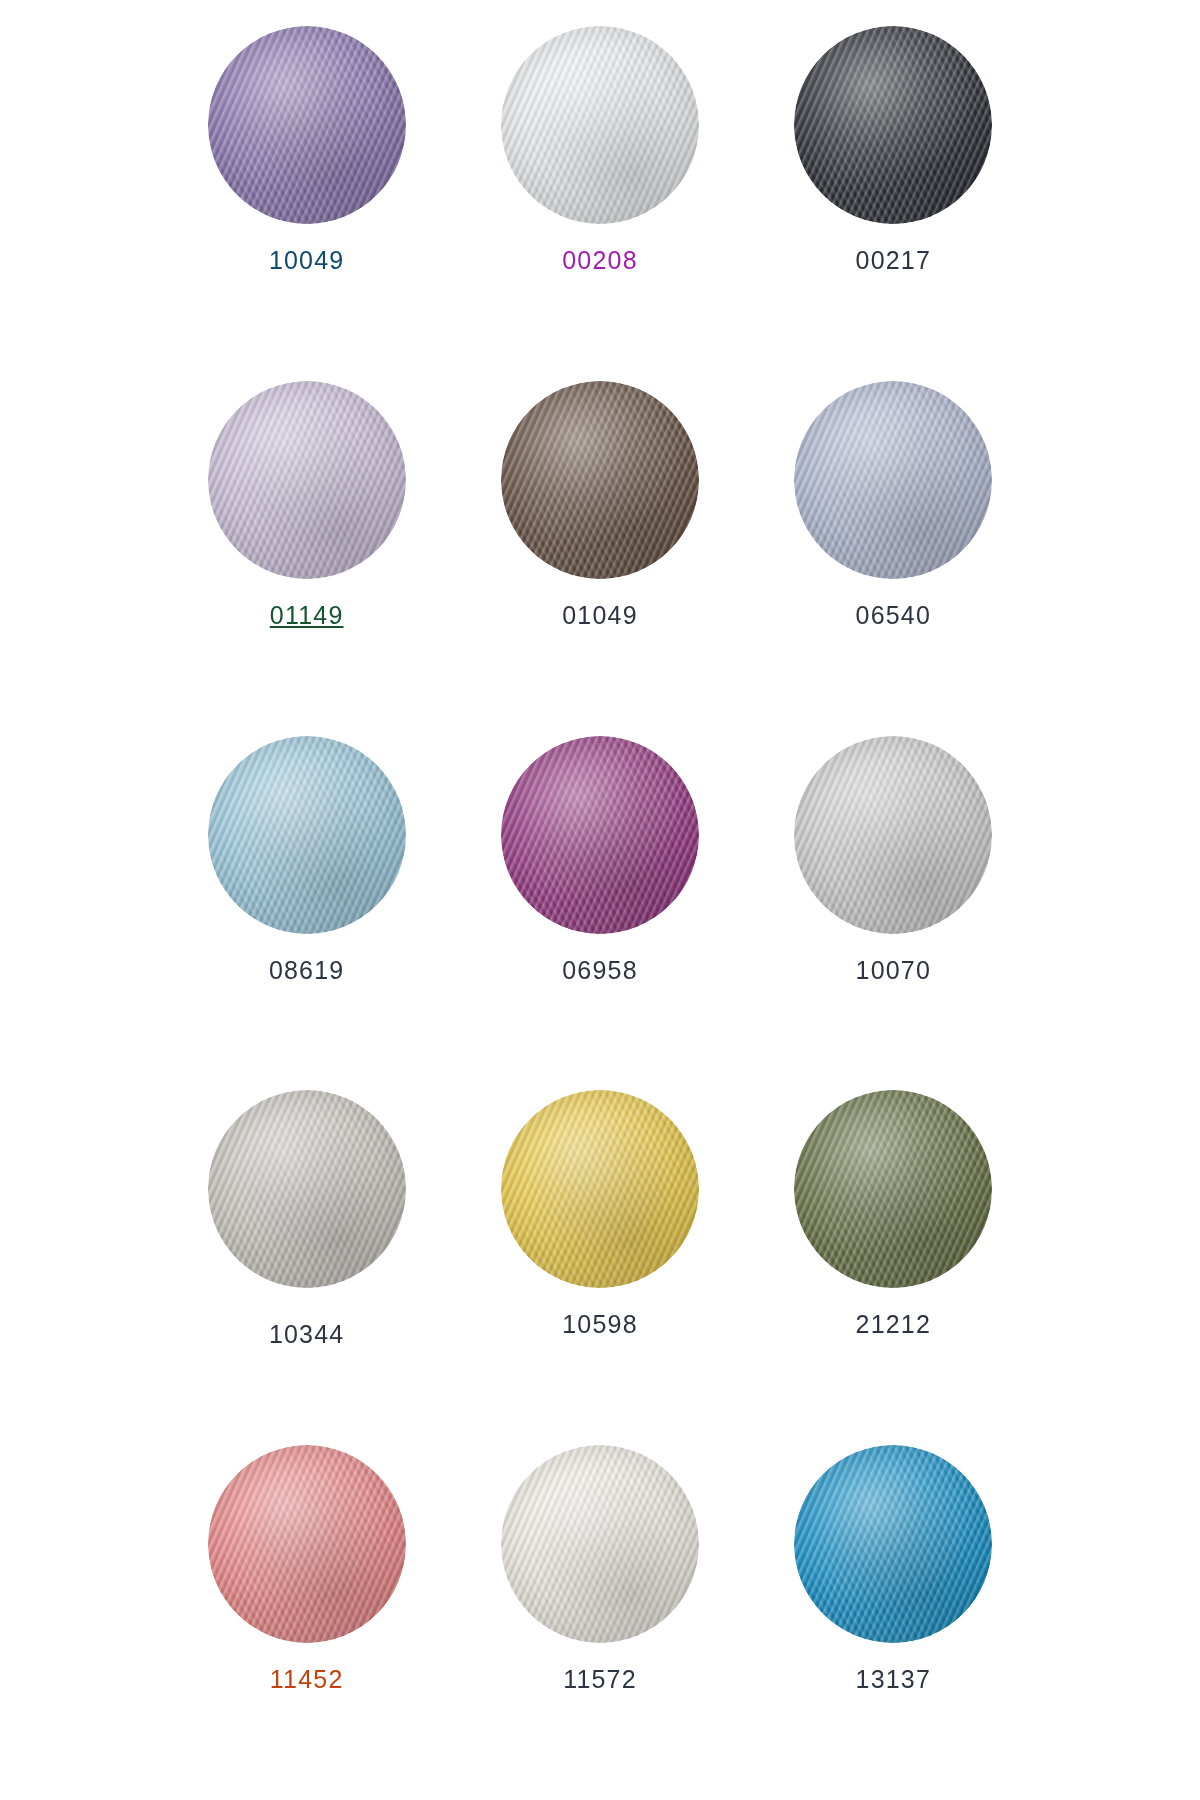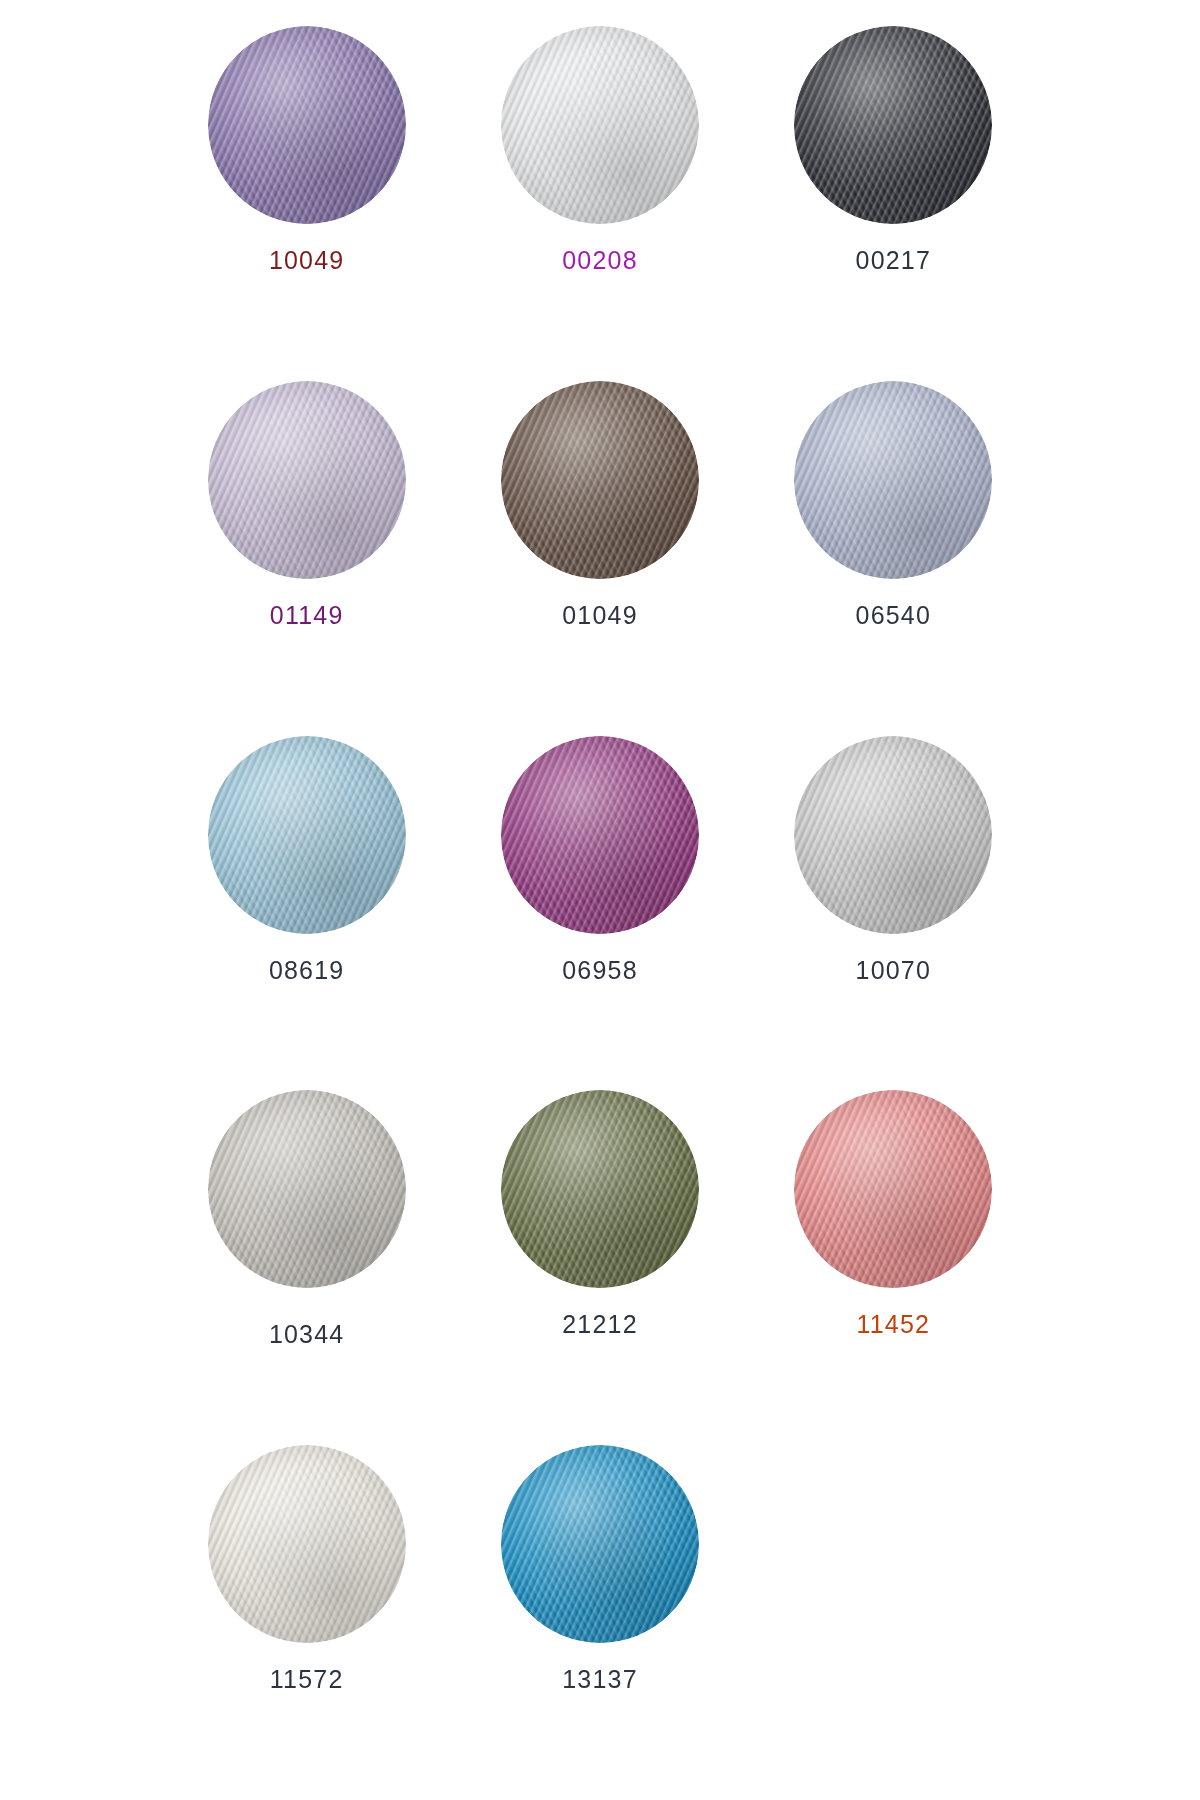--- a/index.html
+++ b/index.html
@@ -116,21 +116,21 @@
 
 <main id="swatch-grid" style="background: rgb(255, 255, 255);">
     <div class="swatch-cell">
       <div class="yarn-ball">
         <div class="yarn-base" style="background: rgb(141, 120, 180);"></div>
         <div class="yarn-strands"></div>
         <div class="yarn-cross"></div>
         <div class="yarn-shade"></div>
         <div class="yarn-edge"></div>
       </div>
-      <div class="swatch-label" style="color: #7f1d1d;">10049</div>
+      <div class="swatch-label" style="color: #0c4a6e;">10049</div>
     </div>
     <div class="swatch-cell">
       <div class="yarn-ball">
         <div class="yarn-base" style="background: rgb(238, 241, 243);"></div>
         <div class="yarn-strands"></div>
         <div class="yarn-cross"></div>
         <div class="yarn-shade"></div>
         <div class="yarn-edge"></div>
       </div>
       <div class="swatch-label" style="color: #a21caf;">00208</div>
@@ -146,21 +146,21 @@
       <div class="swatch-label" style="color: rgb(43, 52, 64);">00217</div>
     </div>
     <div class="swatch-cell">
       <div class="yarn-ball">
         <div class="yarn-base" style="background: rgb(206, 195, 221);"></div>
         <div class="yarn-strands"></div>
         <div class="yarn-cross"></div>
         <div class="yarn-shade"></div>
         <div class="yarn-edge"></div>
       </div>
-      <div class="swatch-label" style="color: #701a75;">01149</div>
+      <div class="swatch-label" style="color: #14532d; text-decoration: underline;">01149</div>
     </div>
     <div class="swatch-cell">
       <div class="yarn-ball">
         <div class="yarn-base" style="background: rgb(106, 84, 70);"></div>
         <div class="yarn-strands"></div>
         <div class="yarn-cross"></div>
         <div class="yarn-shade"></div>
         <div class="yarn-edge"></div>
       </div>
       <div class="swatch-label" style="color: rgb(43, 52, 64);">01049</div>
@@ -210,20 +210,30 @@
         <div class="yarn-base" style="background: rgb(205, 201, 194);"></div>
         <div class="yarn-strands"></div>
         <div class="yarn-cross"></div>
         <div class="yarn-shade"></div>
         <div class="yarn-edge"></div>
       </div>
       <div class="swatch-label" style="color: rgb(43, 52, 64); margin-top: 32px;">10344</div>
     </div>
     <div class="swatch-cell">
       <div class="yarn-ball">
+        <div class="yarn-base" style="background: rgb(240, 207, 74);"></div>
+        <div class="yarn-strands"></div>
+        <div class="yarn-cross"></div>
+        <div class="yarn-shade"></div>
+        <div class="yarn-edge"></div>
+      </div>
+      <div class="swatch-label" style="color: rgb(43, 52, 64);">10598</div>
+    </div>
+    <div class="swatch-cell">
+      <div class="yarn-ball">
         <div class="yarn-base" style="background: rgb(106, 115, 70);"></div>
         <div class="yarn-strands"></div>
         <div class="yarn-cross"></div>
         <div class="yarn-shade"></div>
         <div class="yarn-edge"></div>
       </div>
       <div class="swatch-label" style="color: rgb(43, 52, 64);">21212</div>
     </div>
     <div class="swatch-cell">
       <div class="yarn-ball">

